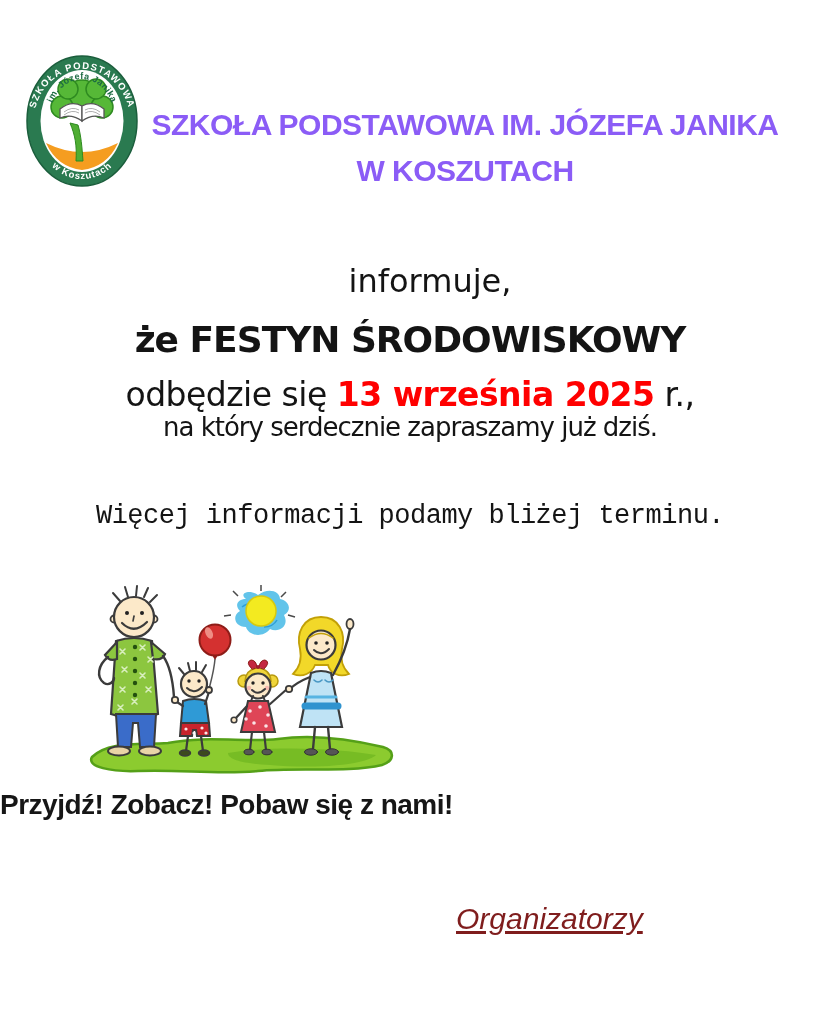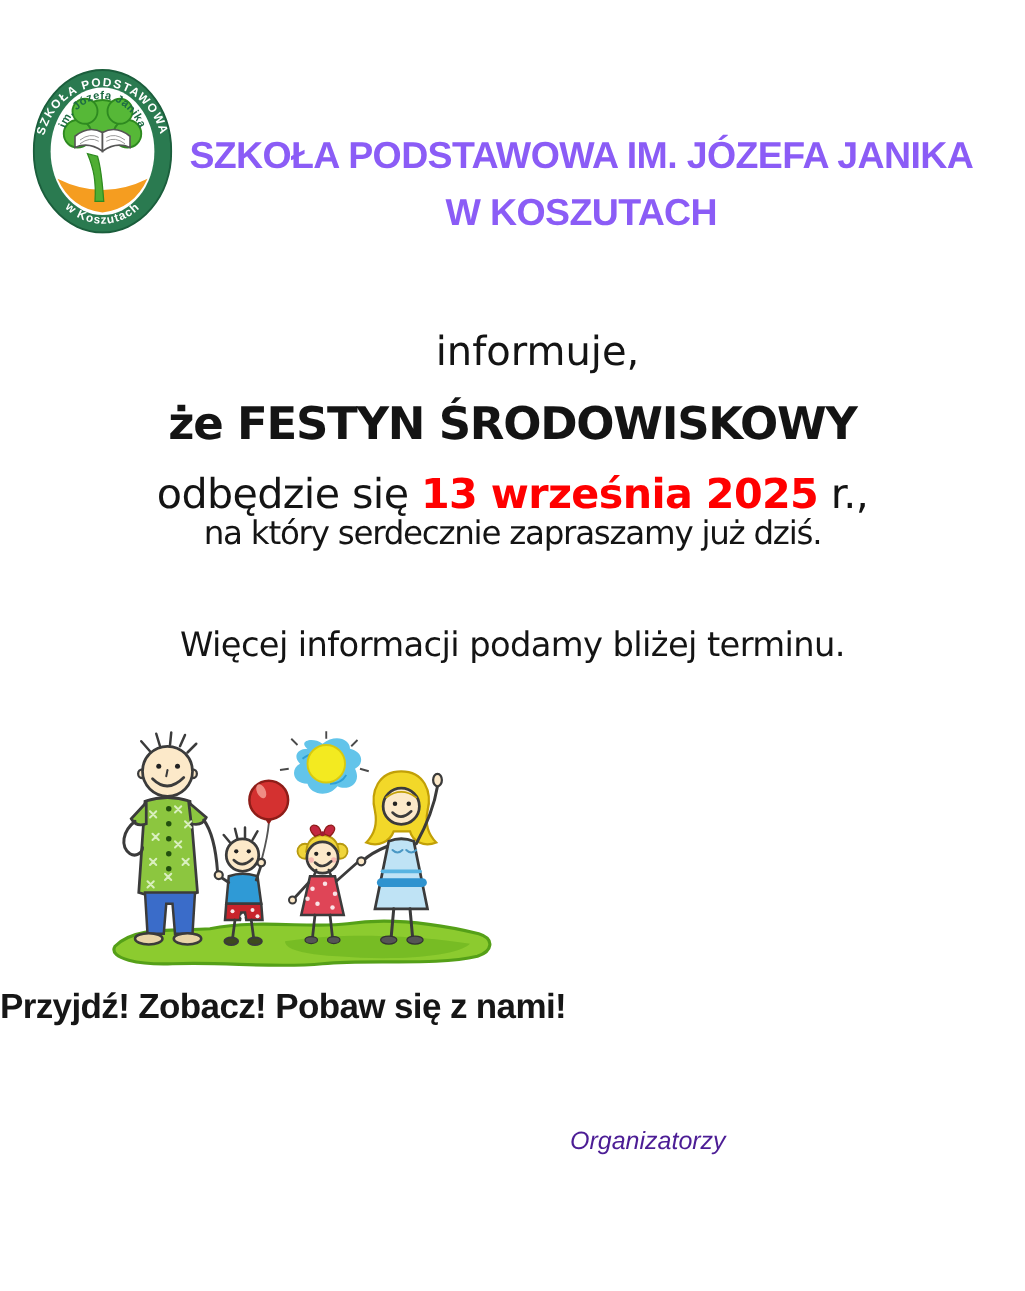--- a/index.html
+++ b/index.html
@@ -9,25 +9,25 @@
   .center{left:0;width:820px;text-align:center;}
   .comic{font-family:"DejaVu Sans",sans-serif;color:#141414;}
   .logo{left:26px;top:55px;width:112px;height:132px;}
   .header-text{top:102px;left:150px;width:630px;text-align:center;font-weight:bold;
                font-size:30px;line-height:46px;letter-spacing:-0.5px;color:#8b5cf6;}
   .line-informs{top:262px;font-size:32px;transform:translateX(20px);}
   .line-event{top:319px;font-size:36px;font-weight:bold;letter-spacing:-1px;}
   .line-date{top:375px;font-size:33px;letter-spacing:-0.5px;}
   .date-red{color:#ff0000;font-weight:bold;}
   .line-invite{top:412px;font-size:26px;letter-spacing:-1px;}
-  .line-more{top:501px;font-size:27px;letter-spacing:-0.5px;}
+  .line-more{top:501px;font-size:27px;letter-spacing:-0.5px;font-family:Liberation Mono, monospace;}
   .illu{left:78px;top:583px;width:324px;height:196px;}
   .cta{top:789px;left:0;width:794px;text-align:left;font-size:28px;font-weight:bold;
        letter-spacing:-0.5px;color:#161616;}
-  .signature{left:456px;top:902px;font-size:20px;font-style:italic;color:#4c1d95;}
+  .signature{left:456px;top:902px;font-size:30px;font-style:italic;color:#7f1d1d;text-decoration:underline;}
   svg text{font-family:"Liberation Sans",sans-serif;}
 </style>
 </head>
 <body>
 
 <div class="page">
 
   <svg class="abs logo" viewBox="0 0 112 132">
     <ellipse cx="56" cy="66" rx="55" ry="65" fill="#2a7a50" stroke="#1b5e3c" stroke-width="1.5"></ellipse>
     <ellipse cx="56" cy="66" rx="41.5" ry="51" fill="#ffffff"></ellipse>

